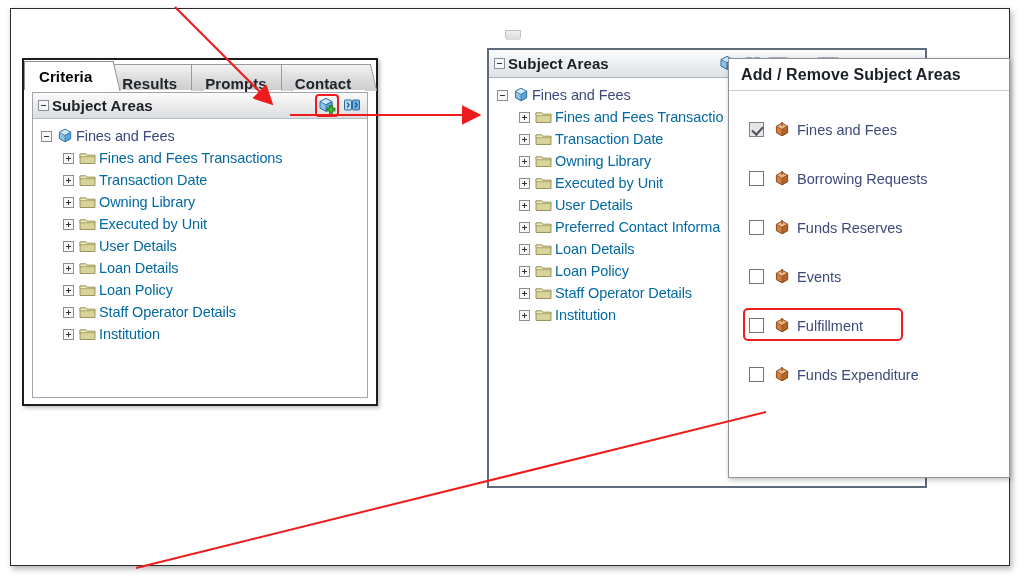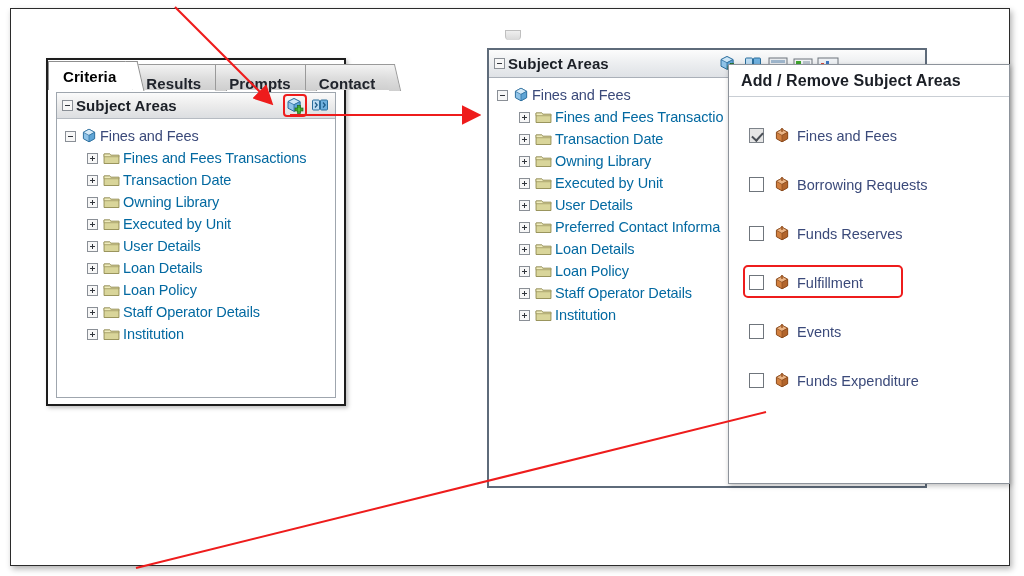--- a/index.html
+++ b/index.html
@@ -18,22 +18,22 @@
     left: 10px; top: 8px;
     width: 1000px; height: 558px;
     background: #ffffff;
     border: 1px solid #2b2b2b;
     box-shadow: 2px 3px 6px rgba(0,0,0,.30);
   }
 
   
   .left-card {
     position: absolute;
-    left: 46px; top: 58px;
-    width: 300px; height: 348px;
+    left: 22px; top: 58px;
+    width: 356px; height: 348px;
     background: #ffffff;
     border: 2px solid #1d1d1d;
     box-shadow: 2px 2px 4px rgba(0,0,0,.25);
   }
 
   .tabstrip {
     position: absolute; left: 0; top: 0;
     height: 30px; width: 100%;
     display: flex; align-items: flex-end;
   }
@@ -145,21 +145,21 @@
     background: linear-gradient(to bottom,#fcfcfc 0%,#eceef0 50%,#dfe2e6 100%);
     border-bottom: 1px solid #aab0b8;
     display: flex; align-items: center; padding-left: 5px;
     position: relative;
   }
   .mid-tools { position: absolute; left: 228px; top: 3px; display: flex; gap: 3px; align-items: center; }
 
   
   .dialog {
     position: absolute;
-    left: 728px; top: 64px;
+    left: 728px; top: 58px;
     width: 282px; height: 420px;
     background: #ffffff;
     border: 1px solid #8d939b;
     box-shadow: 1px 2px 5px rgba(0,0,0,.25);
     z-index: 30;
   }
   .dlg-title {
     height: 32px;
     display: flex; align-items: center;
     padding-left: 12px;
@@ -559,44 +559,44 @@
           <span class="cube">
             <svg width="16" height="16" viewBox="0 0 16 16">
               <polygon points="8,1.2 13.6,4.3 13.6,10.7 8,13.8 2.4,10.7 2.4,4.3" fill="#d2803f" stroke="#8a4a1d" stroke-width="1"></polygon>
               <polygon points="8,1.2 13.6,4.3 8,7.4 2.4,4.3" fill="#eab485" stroke="#8a4a1d" stroke-width="0.7"></polygon>
               <polygon points="8,7.4 13.6,4.3 13.6,10.7 8,13.8" fill="#b2652c" stroke="#8a4a1d" stroke-width="0.7"></polygon>
               <rect x="7.3" y="0.6" width="1.5" height="3" fill="#c9783a" stroke="#8a4a1d" stroke-width="0.5"></rect>
             </svg>
           </span>
           <span class="dlg-label">Funds Reserves</span>
         </div>
+        <div class="dlg-row">
+          <span class="cbx"></span>
+          <span class="cube">
+            <svg width="16" height="16" viewBox="0 0 16 16">
+              <polygon points="8,1.2 13.6,4.3 13.6,10.7 8,13.8 2.4,10.7 2.4,4.3" fill="#d2803f" stroke="#8a4a1d" stroke-width="1"></polygon>
+              <polygon points="8,1.2 13.6,4.3 8,7.4 2.4,4.3" fill="#eab485" stroke="#8a4a1d" stroke-width="0.7"></polygon>
+              <polygon points="8,7.4 13.6,4.3 13.6,10.7 8,13.8" fill="#b2652c" stroke="#8a4a1d" stroke-width="0.7"></polygon>
+              <rect x="7.3" y="0.6" width="1.5" height="3" fill="#c9783a" stroke="#8a4a1d" stroke-width="0.5"></rect>
+            </svg>
+          </span>
+          <span class="dlg-label">Events</span>
+        </div>
         <div class="dlg-row highlight">
           <span class="cbx"></span>
           <span class="cube">
             <svg width="16" height="16" viewBox="0 0 16 16">
               <polygon points="8,1.2 13.6,4.3 13.6,10.7 8,13.8 2.4,10.7 2.4,4.3" fill="#d2803f" stroke="#8a4a1d" stroke-width="1"></polygon>
               <polygon points="8,1.2 13.6,4.3 8,7.4 2.4,4.3" fill="#eab485" stroke="#8a4a1d" stroke-width="0.7"></polygon>
               <polygon points="8,7.4 13.6,4.3 13.6,10.7 8,13.8" fill="#b2652c" stroke="#8a4a1d" stroke-width="0.7"></polygon>
               <rect x="7.3" y="0.6" width="1.5" height="3" fill="#c9783a" stroke="#8a4a1d" stroke-width="0.5"></rect>
             </svg>
           </span>
           <span class="dlg-label">Fulfillment</span>
           <span class="hl"></span>
-        </div>
-        <div class="dlg-row">
-          <span class="cbx"></span>
-          <span class="cube">
-            <svg width="16" height="16" viewBox="0 0 16 16">
-              <polygon points="8,1.2 13.6,4.3 13.6,10.7 8,13.8 2.4,10.7 2.4,4.3" fill="#d2803f" stroke="#8a4a1d" stroke-width="1"></polygon>
-              <polygon points="8,1.2 13.6,4.3 8,7.4 2.4,4.3" fill="#eab485" stroke="#8a4a1d" stroke-width="0.7"></polygon>
-              <polygon points="8,7.4 13.6,4.3 13.6,10.7 8,13.8" fill="#b2652c" stroke="#8a4a1d" stroke-width="0.7"></polygon>
-              <rect x="7.3" y="0.6" width="1.5" height="3" fill="#c9783a" stroke="#8a4a1d" stroke-width="0.5"></rect>
-            </svg>
-          </span>
-          <span class="dlg-label">Events</span>
         </div>
         <div class="dlg-row">
           <span class="cbx"></span>
           <span class="cube">
             <svg width="16" height="16" viewBox="0 0 16 16">
               <polygon points="8,1.2 13.6,4.3 13.6,10.7 8,13.8 2.4,10.7 2.4,4.3" fill="#d2803f" stroke="#8a4a1d" stroke-width="1"></polygon>
               <polygon points="8,1.2 13.6,4.3 8,7.4 2.4,4.3" fill="#eab485" stroke="#8a4a1d" stroke-width="0.7"></polygon>
               <polygon points="8,7.4 13.6,4.3 13.6,10.7 8,13.8" fill="#b2652c" stroke="#8a4a1d" stroke-width="0.7"></polygon>
               <rect x="7.3" y="0.6" width="1.5" height="3" fill="#c9783a" stroke="#8a4a1d" stroke-width="0.5"></rect>
             </svg>

